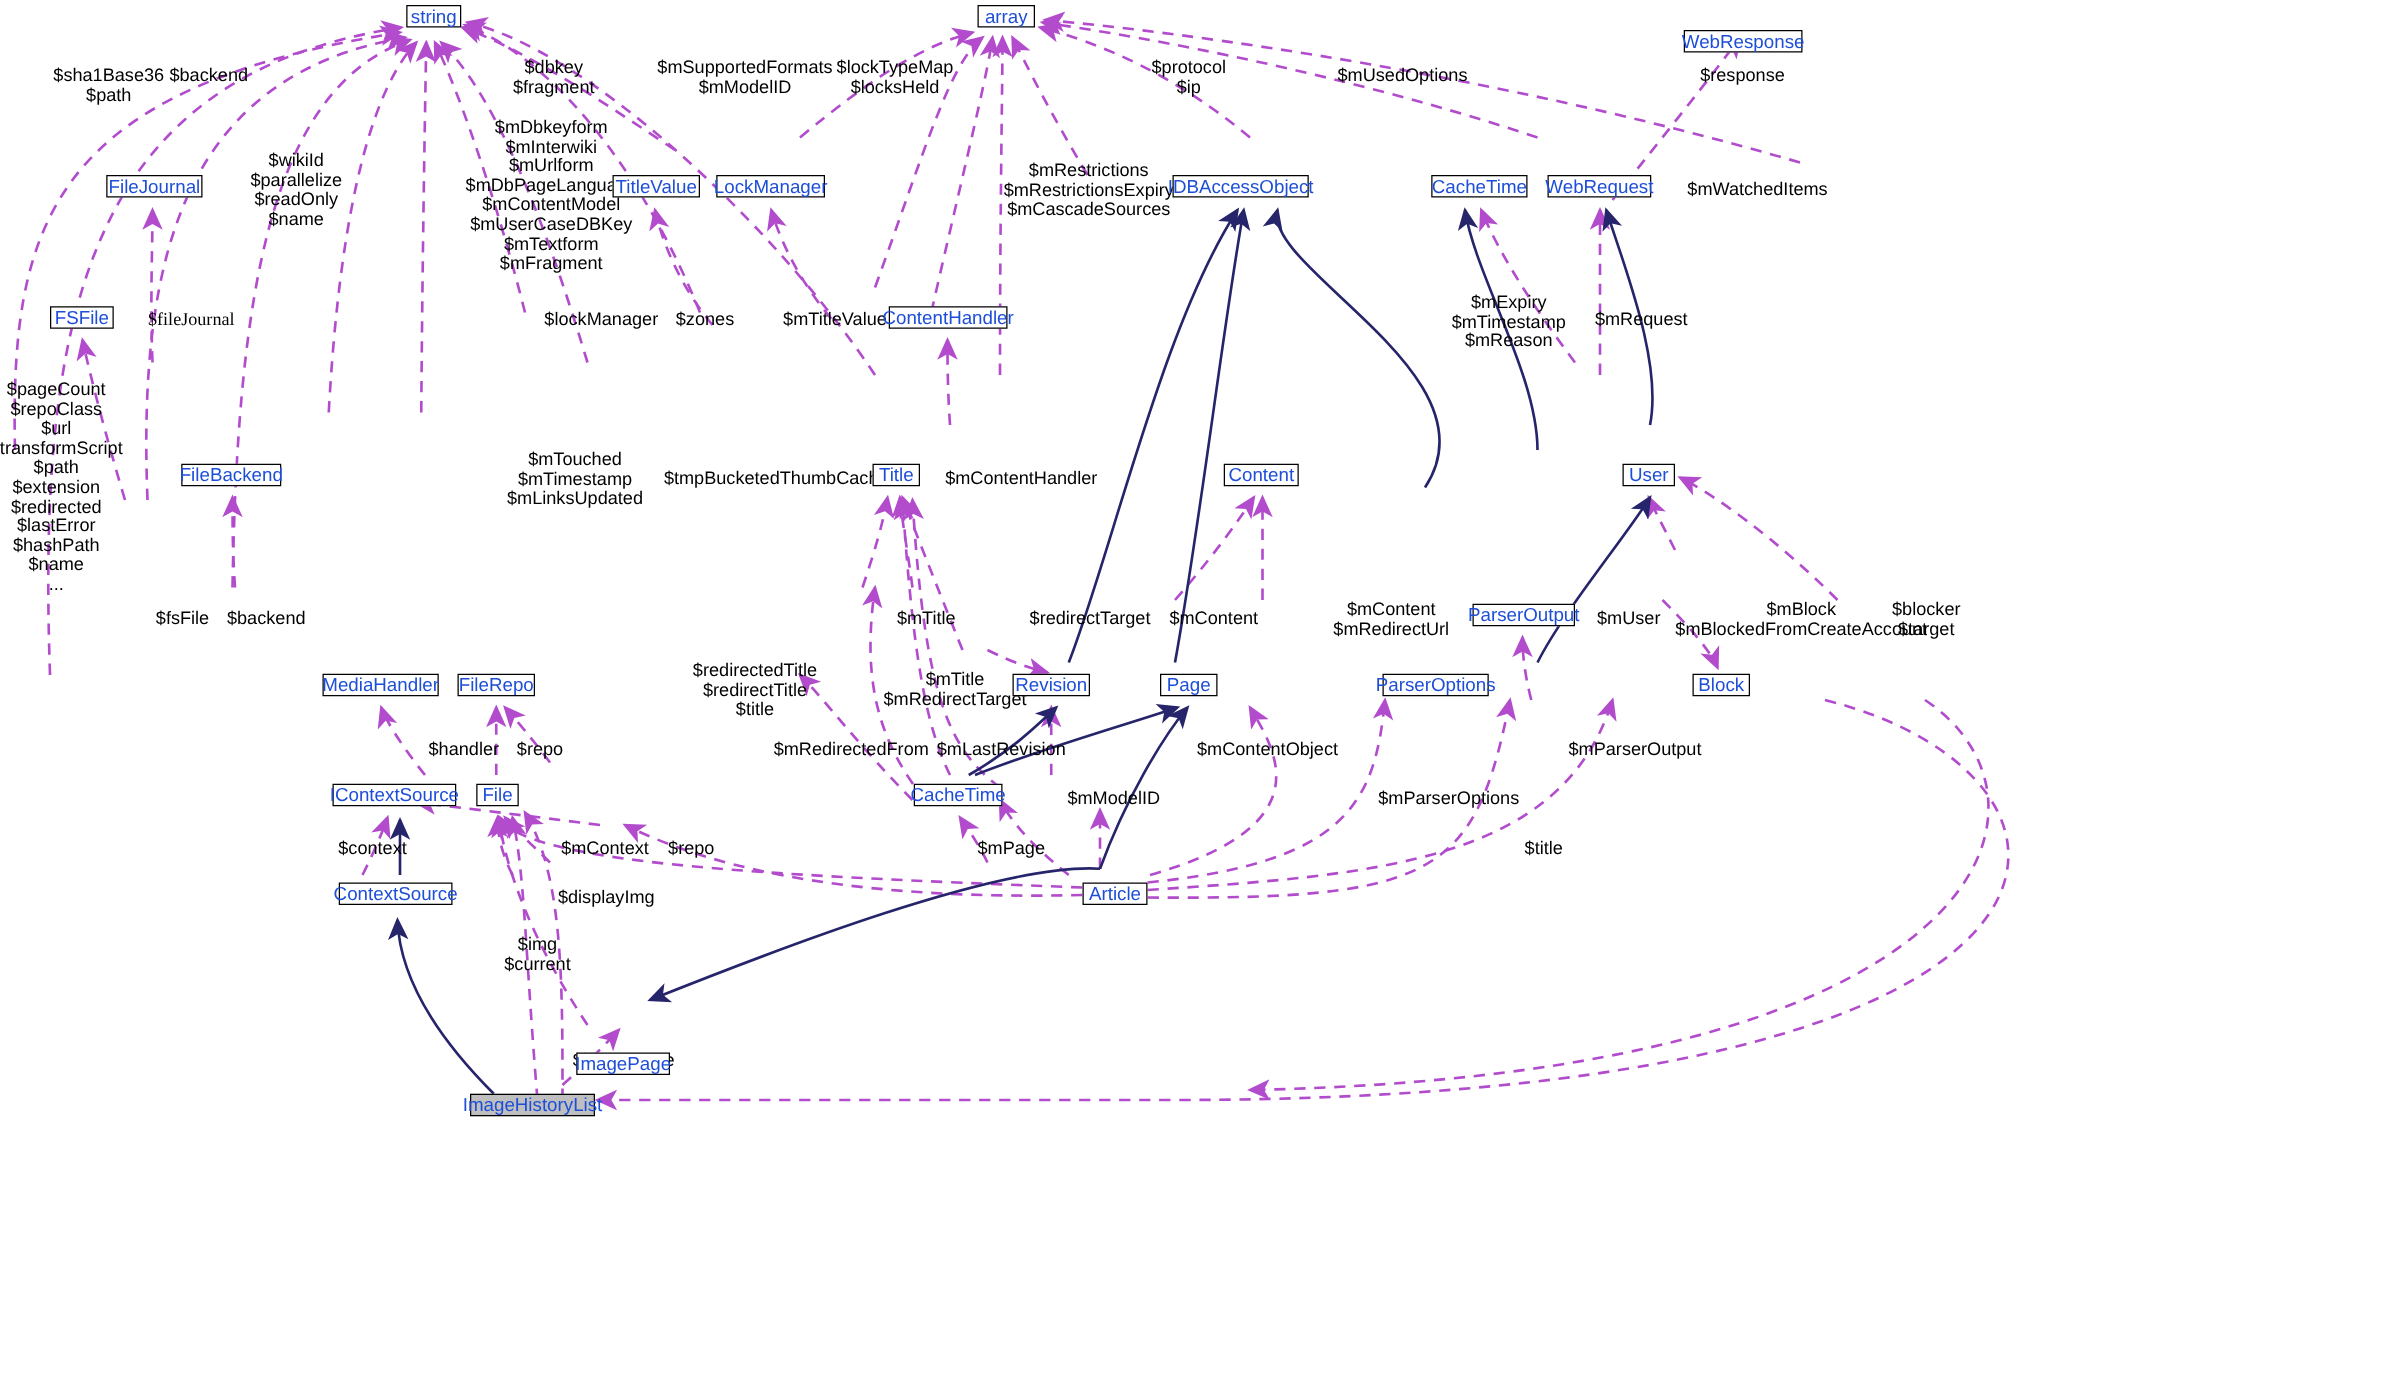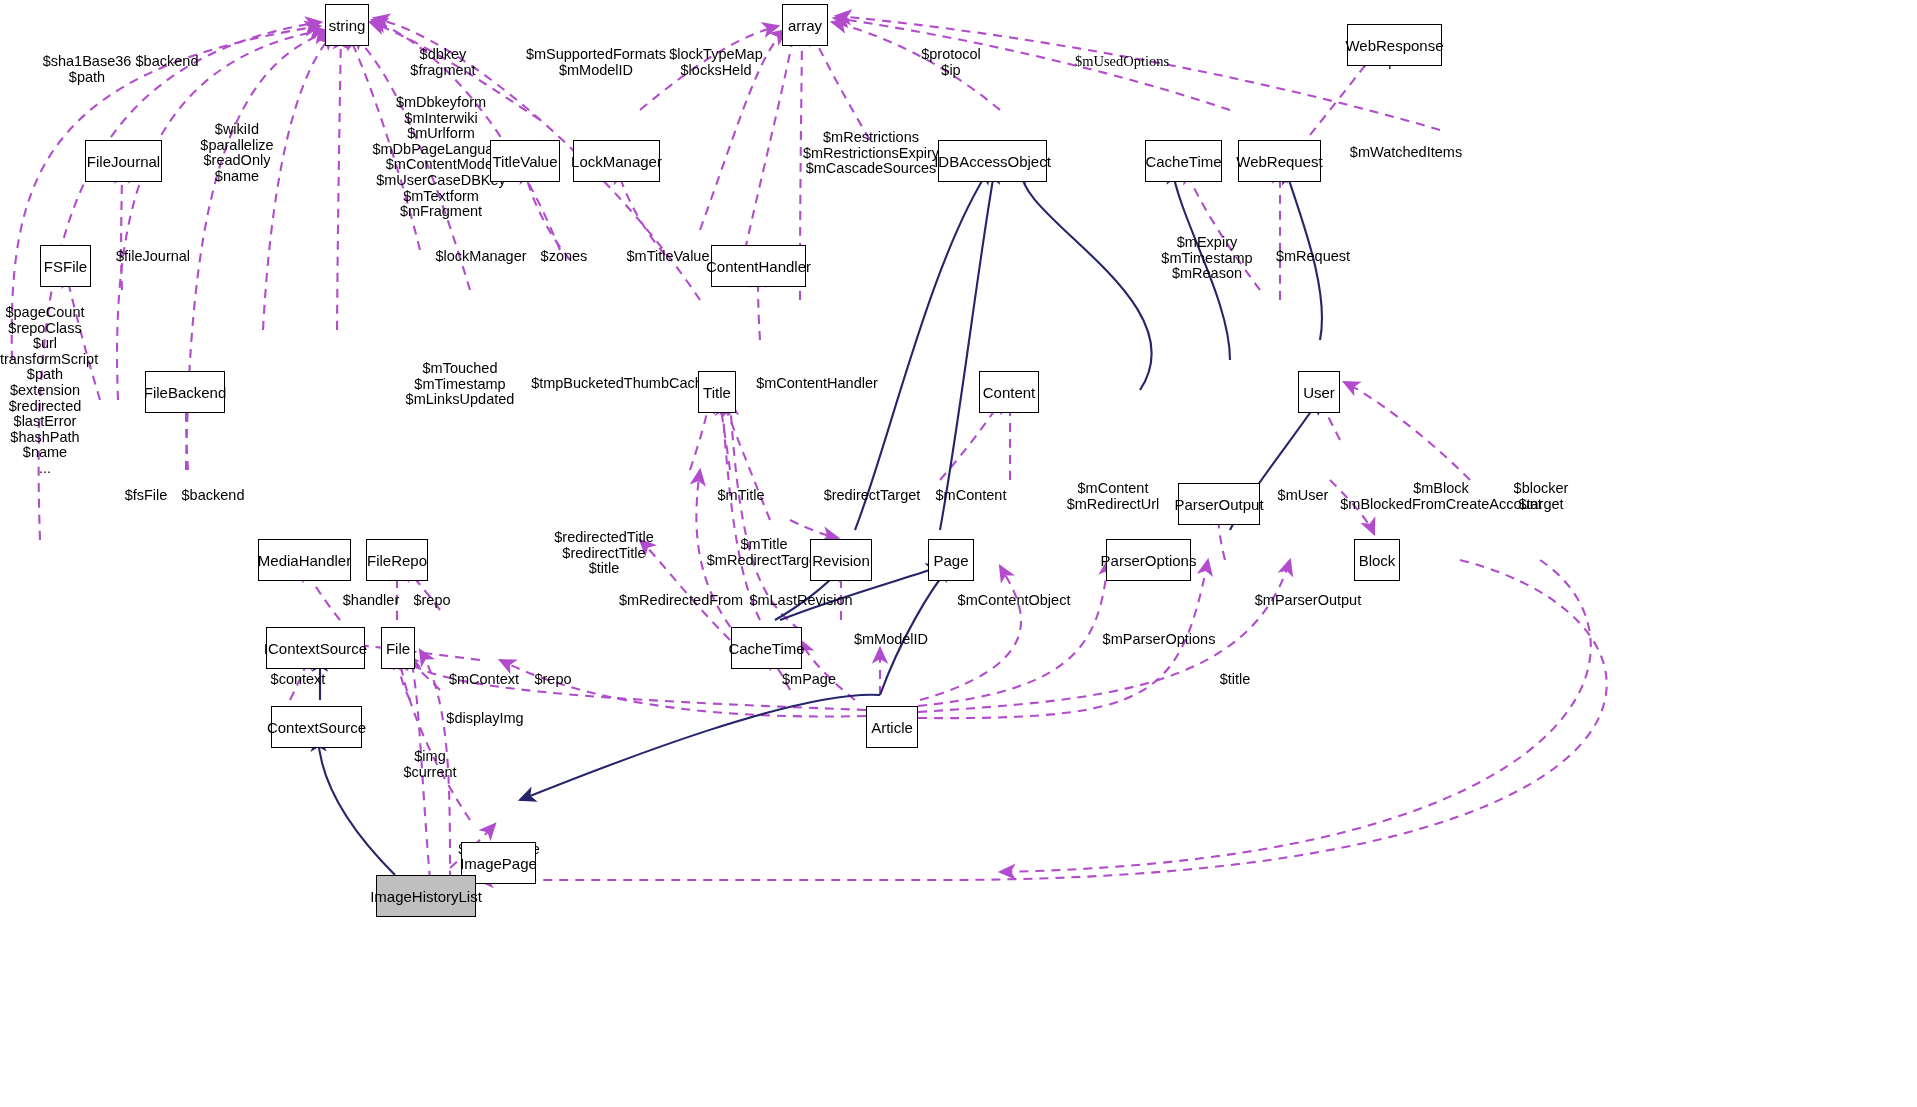--- a/index.html
+++ b/index.html
@@ -21,29 +21,29 @@
     top: 0;
     width: 1917px;
     height: 1107px;
     pointer-events: none;
   }
   .node {
     position: absolute;
     box-sizing: border-box;
     border: 1.4px solid #000000;
     background: #ffffff;
-    color: #000000;
+    color: #1d4ed8;
     font-size: 15px;
     line-height: 1;
     display: flex;
     align-items: center;
     justify-content: center;
     white-space: nowrap;
     padding: 0 8px;
-    height: 42px;
+    height: 18px;
     z-index: 5;
   }
   .node.highlight {
     background: #bfbfbf;
     border-width: 1.6px;
   }
   .edge-label {
     position: absolute;
     font-size: 14.5px;
     color: #000000;
@@ -211,39 +211,39 @@
 $path</div>
   <div class="edge-label" style="left:167px;top:54px;">$backend</div>
   <div class="edge-label" style="left:443px;top:47px;">$dbkey
 $fragment</div>
   <div class="edge-label" style="left:596px;top:47px;">$mSupportedFormats
 $mModelID</div>
   <div class="edge-label" style="left:716px;top:47px;">$lockTypeMap
 $locksHeld</div>
   <div class="edge-label" style="left:951px;top:47px;">$protocol
 $ip</div>
-  <div class="edge-label" style="left:1122px;top:54px;font-family:Liberation Serif, serif;">$mUsedOptions</div>
+  <div class="edge-label" style="left:1122px;top:54px;">$mUsedOptions</div>
   <div class="edge-label" style="left:1394px;top:54px;">$response</div>
   <div class="edge-label" style="left:237px;top:122px;">$wikiId
 $parallelize
 $readOnly
 $name</div>
   <div class="edge-label" style="left:441px;top:95px;">$mDbkeyform
 $mInterwiki
 $mUrlform
 $mDbPageLanguage
 $mContentModel
 $mUserCaseDBKey
 $mTextform
 $mFragment</div>
   <div class="edge-label" style="left:871px;top:130px;">$mRestrictions
 $mRestrictionsExpiry
 $mCascadeSources</div>
   <div class="edge-label" style="left:1406px;top:145px;">$mWatchedItems</div>
-  <div class="edge-label" style="left:153px;top:249px;">$fileJournal</div>
+  <div class="edge-label" style="left:153px;top:249px;font-family:Liberation Serif, serif;">$fileJournal</div>
   <div class="edge-label" style="left:481px;top:249px;">$lockManager</div>
   <div class="edge-label" style="left:564px;top:249px;">$zones</div>
   <div class="edge-label" style="left:668px;top:249px;">$mTitleValue</div>
   <div class="edge-label" style="left:1207px;top:235px;">$mExpiry
 $mTimestamp
 $mReason</div>
   <div class="edge-label" style="left:1313px;top:249px;">$mRequest</div>
   <div class="edge-label" style="left:45px;top:305px;">$pageCount
 $repoClass
 $url

